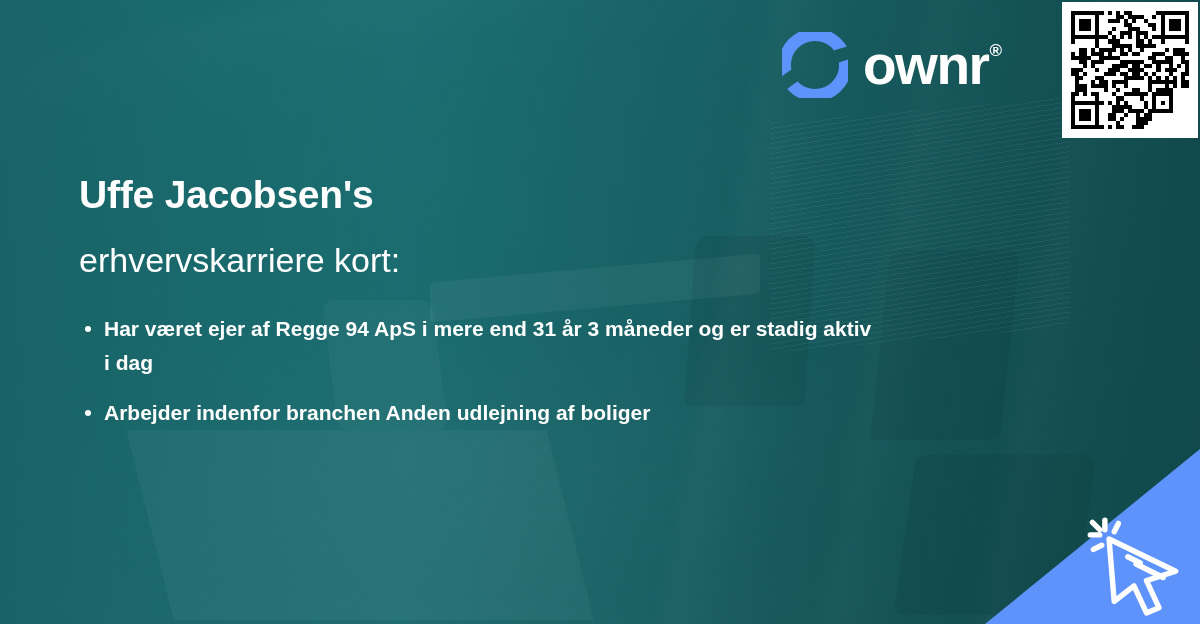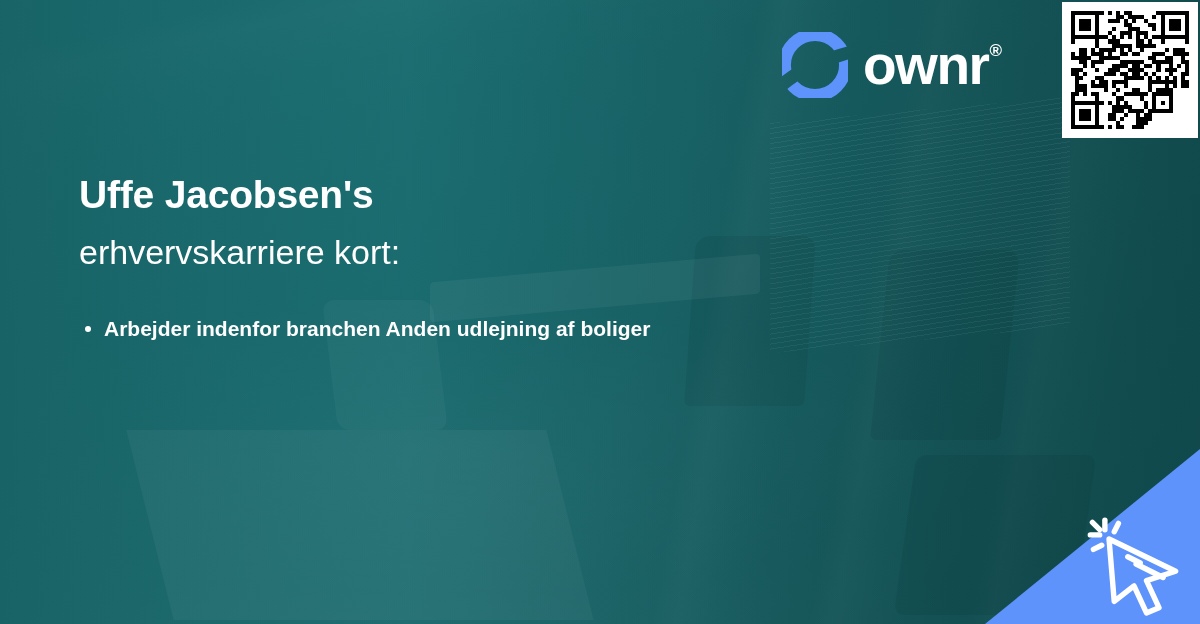--- a/index.html
+++ b/index.html
@@ -82,21 +82,21 @@
 
   
   .headline{
     position:absolute; left:79px; top:172px;
     color:#ffffff;
   }
   .headline .l1{
     font-size:39px; font-weight:700; line-height:1.18; letter-spacing:-0.2px;
   }
   .headline .l2{
-    font-size:34px; font-weight:400; line-height:1.2; margin-top:14px; letter-spacing:0px;
+    font-size:34px; font-weight:400; line-height:1.2; margin-top:22px; letter-spacing:0px;
   }
 
   .bullets{
     position:absolute; left:79px; top:312px;
     width:800px;
   }
   .bullet{
     position:relative;
     color:#ffffff;
     font-size:21px; font-weight:700;
@@ -574,20 +574,24 @@
   </div>
 
   <div class="headline">
     <div class="l1">Uffe Jacobsen's</div>
     <div class="l2">erhvervskarriere kort:</div>
   </div>
 
   <div class="bullets">
     <div class="bullet">
       <span class="dot"></span>
+      <span>Har været ejer af Regge 94 ApS i mere end 31 år 3 måneder og er stadig aktiv i dag</span>
+    </div>
+    <div class="bullet">
+      <span class="dot"></span>
       <span>Arbejder indenfor branchen Anden udlejning af boliger</span>
     </div>
   </div>
 
   <div class="corner"></div>
   <svg class="cursor" viewBox="0 0 100 100" fill="none" stroke="#ffffff" stroke-width="5.2" stroke-linecap="round" stroke-linejoin="round">
     <path d="M26 26 L90 57 L62 66 L74 92 L62 97 L50 71 L31 86 Z"></path>
     <path d="M44 43 L56 49"></path>
     <path d="M52 50 L78 63"></path>
     <path d="M22 8 L22 17"></path>

